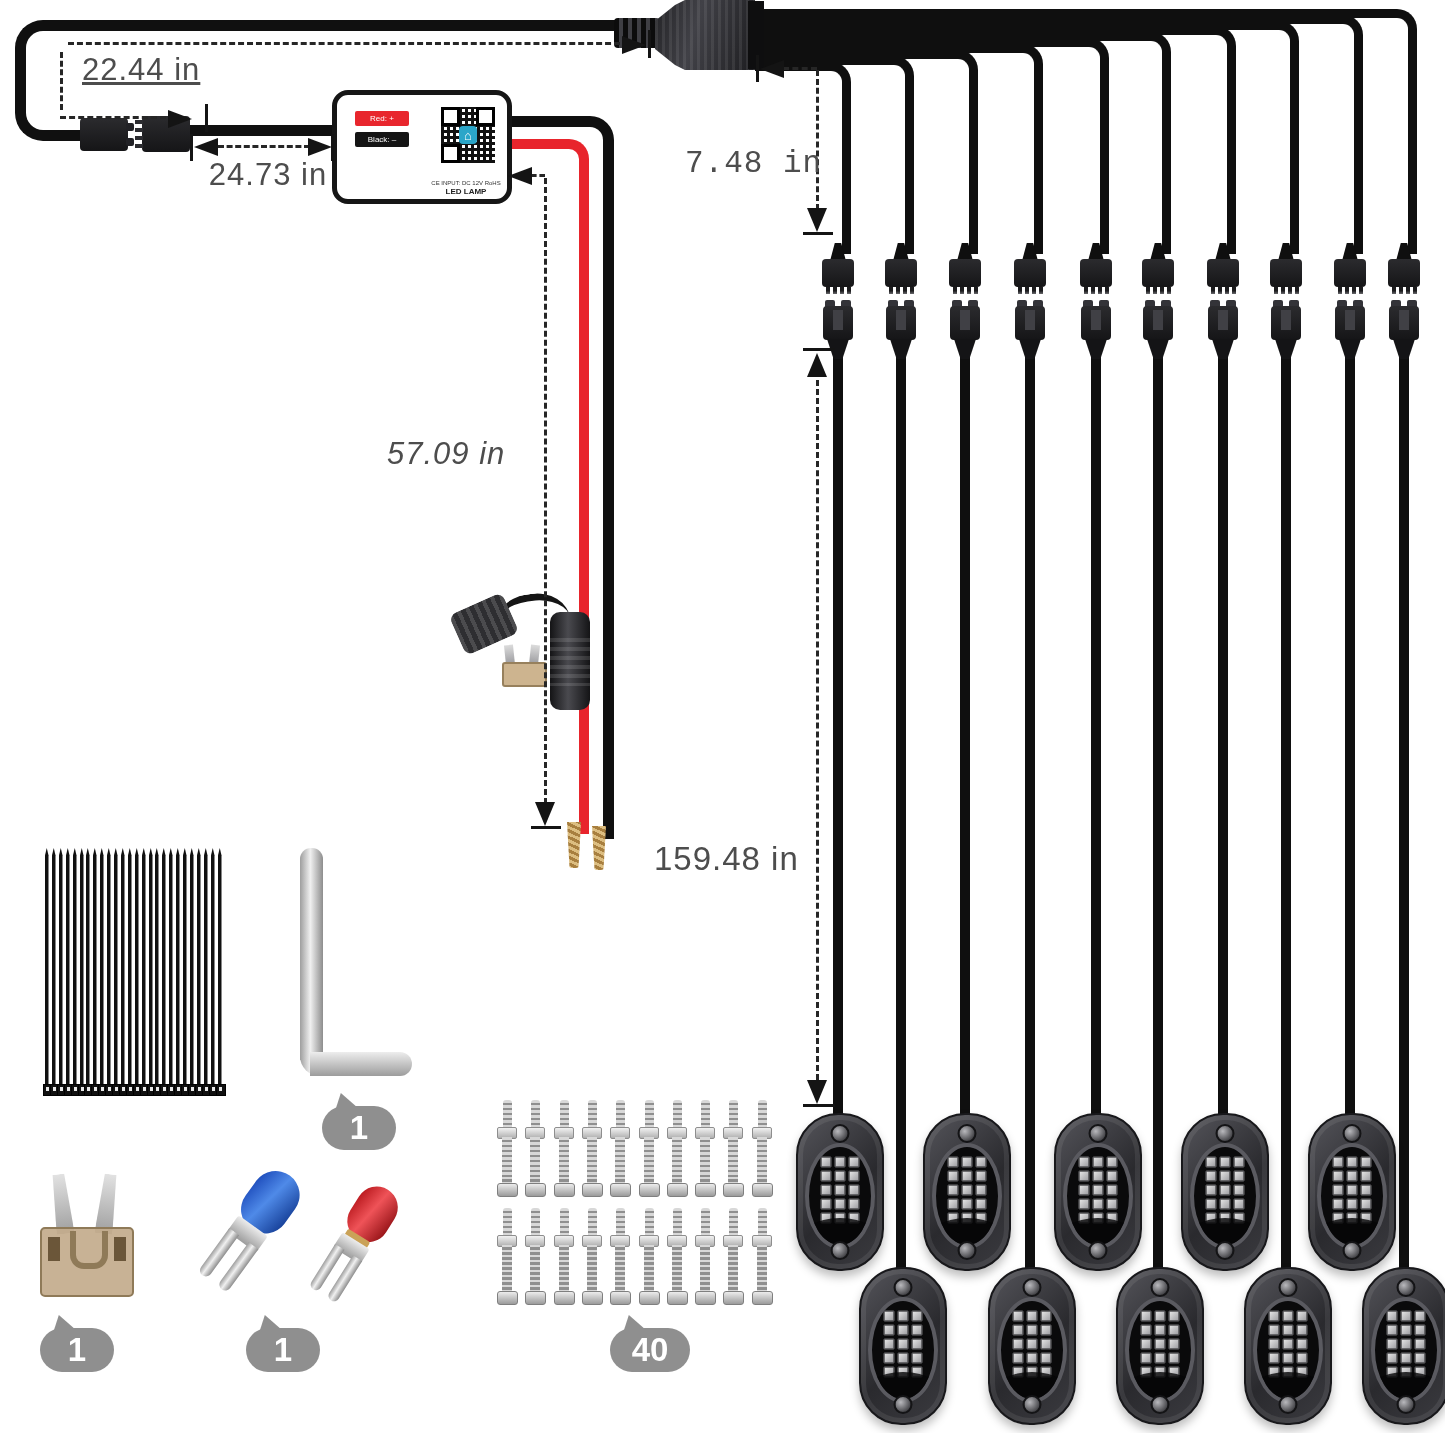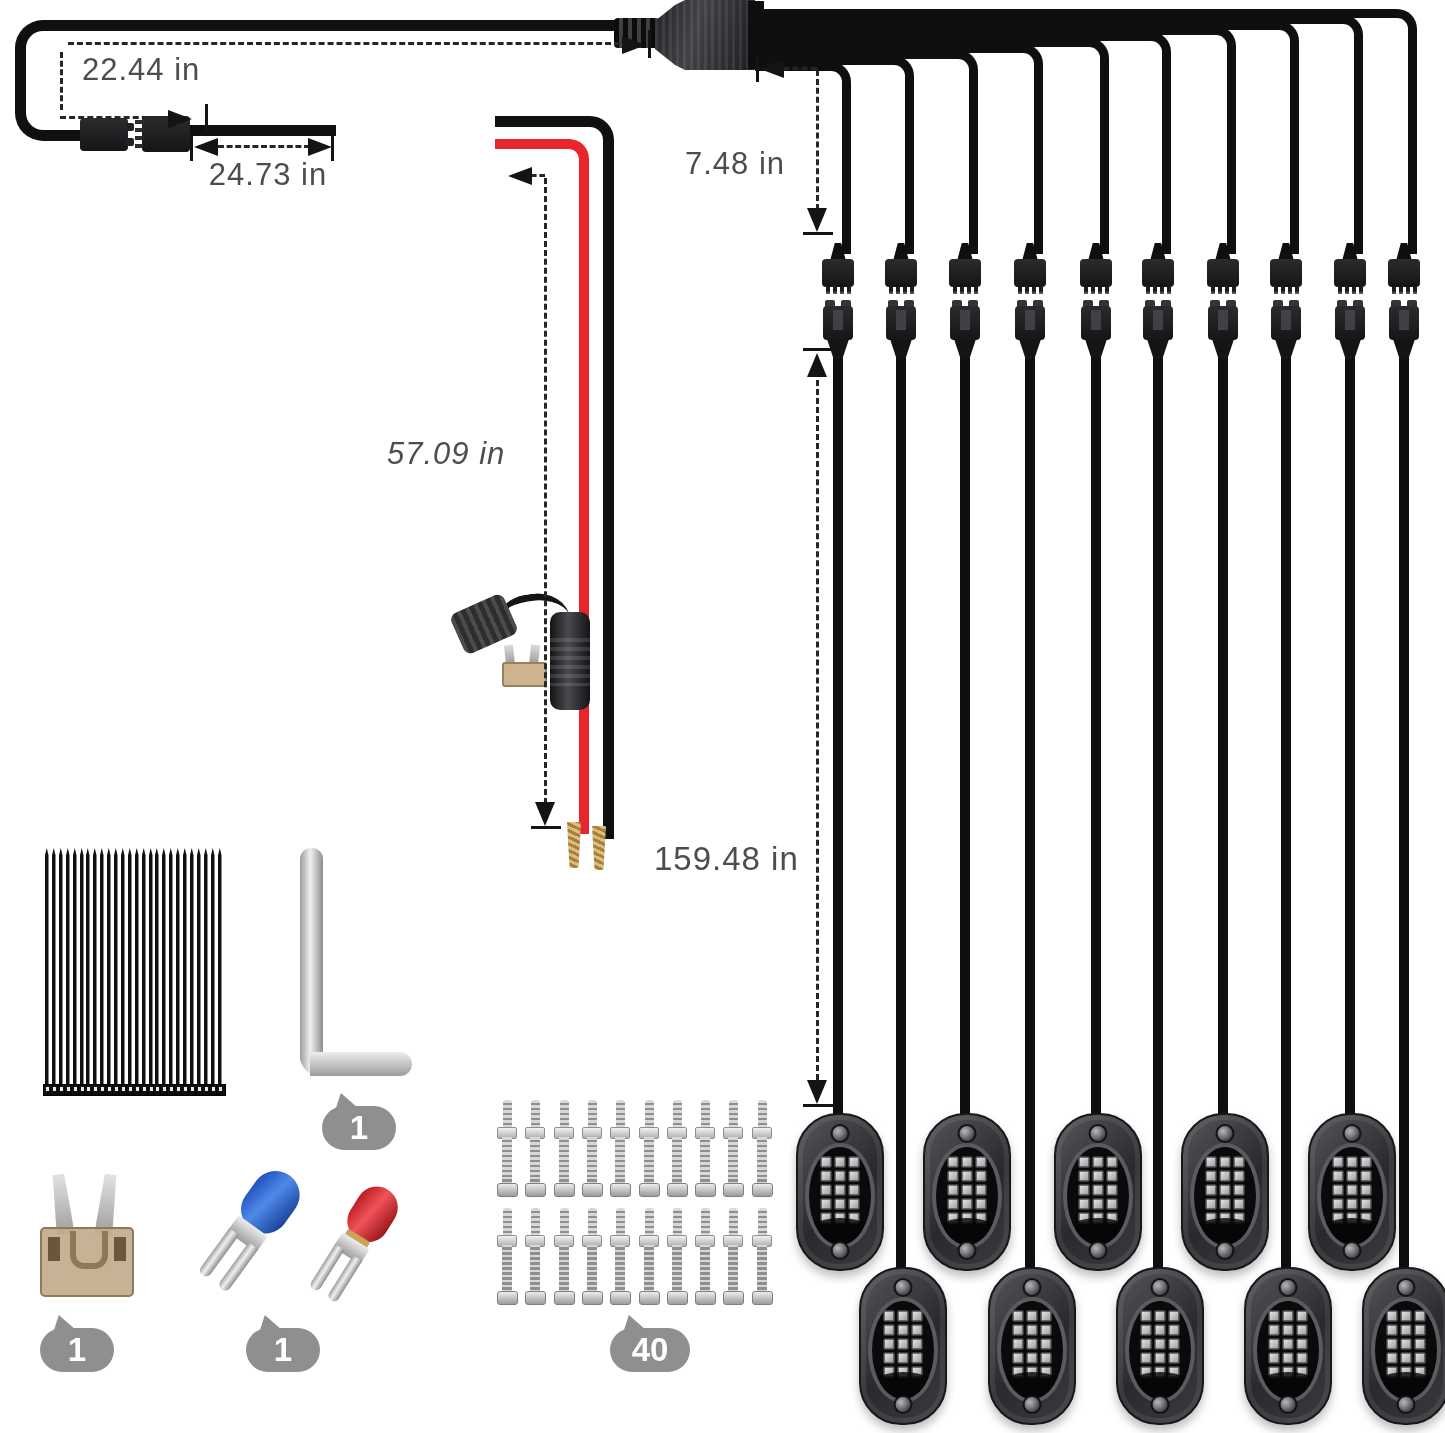--- a/index.html
+++ b/index.html
@@ -48,41 +48,57 @@
   <div class="abs" style="left:15px;top:20px;width:628px;height:70px;border-top:11px solid #101010;border-left:11px solid #101010;border-top-left-radius:28px;z-index:1;"></div>
   <div class="abs" style="left:15px;top:60px;width:70px;height:70px;border-left:11px solid #101010;border-bottom:11px solid #101010;border-bottom-left-radius:28px;z-index:1;"></div>
 
   <div class="dash-h" style="left:68px;top:42px;width:552px;"></div>
   <div class="arr arr-r" style="left:622px;top:36px;"></div>
   <div class="tick-v" style="left:648px;top:30px;height:28px;"></div>
   <div class="dash-v" style="left:60px;top:52px;height:58px;"></div>
   <div class="dash-h" style="left:60px;top:116px;width:106px;"></div>
   <div class="arr arr-r" style="left:168px;top:110px;"></div>
   <div class="tick-v" style="left:205px;top:104px;height:28px;"></div>
-  <div class="dim-label" style="left:82px;top:52px;">22.44 in</div>
+  <div class="dim-label" style="left:82px;top:52px;text-decoration:underline;">22.44 in</div>
 
   <div class="conn-body" style="left:80px;top:118px;width:48px;height:33px;">
     <div class="abs" style="right:-6px;top:5px;width:8px;height:8px;background:#222226;border-radius:2px;"></div>
     <div class="abs" style="right:-6px;bottom:5px;width:8px;height:8px;background:#222226;border-radius:2px;"></div>
   </div>
   <div class="conn-body" style="left:142px;top:116px;width:48px;height:36px;">
     <div class="abs" style="left:-7px;top:4px;width:8px;height:4px;background:#2c2c30;"></div>
     <div class="abs" style="left:-7px;top:12px;width:8px;height:4px;background:#2c2c30;"></div>
     <div class="abs" style="left:-7px;top:20px;width:8px;height:4px;background:#2c2c30;"></div>
     <div class="abs" style="left:-7px;top:28px;width:8px;height:4px;background:#2c2c30;"></div>
   </div>
   <div class="abs" style="left:188px;top:125px;width:148px;height:11px;background:#101010;z-index:1;"></div>
 
   <div class="tick-v" style="left:190px;top:134px;height:27px;"></div>
   <div class="arr arr-l" style="left:194px;top:138px;"></div>
   <div class="dash-h" style="left:218px;top:145px;width:92px;"></div>
   <div class="arr arr-r" style="left:308px;top:138px;"></div>
   <div class="tick-v" style="left:331px;top:134px;height:27px;"></div>
   <div class="dim-label" style="left:198px;top:157px;width:140px;text-align:center;">24.73 in</div>
 
+  <div class="abs" style="left:332px;top:90px;width:170px;height:104px;background:#fff;border:5px solid #161616;border-radius:16px;z-index:3;">
+    <div class="pill" style="left:18px;top:16px;width:54px;height:15px;background:#e8262d;">
+      <span>Red: +</span>
+    </div>
+    <div class="pill" style="left:18px;top:37px;width:54px;height:15px;background:#141414;">
+      <span>Black: –</span>
+    </div>
+    <div class="qr" style="right:12px;top:12px;width:54px;height:56px;">
+      <div class="qr-eye" style="left:0;top:0;"></div>
+      <div class="qr-eye" style="right:0;top:0;"></div>
+      <div class="qr-eye" style="left:0;bottom:0;"></div>
+      <div style="position:absolute;left:50%;top:50%;transform:translate(-50%,-50%);width:18px;height:18px;background:#2ba6c9;border-radius:4px;color:#fff;font-size:13px;display:flex;align-items:center;justify-content:center;">⌂</div>
+    </div>
+    <div style="position:absolute;right:2px;bottom:13px;width:78px;font-size:6px;color:#333;text-align:center;">CE  INPUT: DC 12V  RoHS</div>
+    <div style="position:absolute;right:2px;bottom:3px;width:78px;font-size:8px;font-weight:bold;color:#222;text-align:center;">LED LAMP</div>
+  </div>
 
   <div class="abs" style="left:495px;top:116px;width:108px;height:712px;border-top:11px solid #101010;border-right:11px solid #101010;border-top-right-radius:24px;z-index:2;"></div>
   <div class="abs" style="left:495px;top:139px;width:84px;height:685px;border-top:10px solid #e8242c;border-right:10px solid #e8242c;border-top-right-radius:20px;z-index:2;"></div>
 
   <div class="abs" style="left:494px;top:594px;width:76px;height:40px;border-top:7px solid #151515;border-top-left-radius:36px 30px;border-top-right-radius:36px 30px;transform:rotate(-8deg);z-index:2;"></div>
   <div class="abs" style="left:455px;top:602px;width:58px;height:44px;background:#2e2e31;border-radius:8px;transform:rotate(-24deg);z-index:3;
               background-image:repeating-linear-gradient(90deg,rgba(255,255,255,.14) 0 4px,transparent 4px 9px);"></div>
   <div class="abs" style="left:550px;top:612px;width:40px;height:98px;border-radius:10px;z-index:3;
               background:linear-gradient(90deg,#141416,#4a4a4f 45%,#141416);">
     <div class="abs" style="left:-5px;top:26px;width:50px;height:48px;border-radius:5px;
@@ -114,21 +130,21 @@
               background-image:repeating-linear-gradient(90deg,rgba(255,255,255,.08) 0 3px,transparent 3px 7px),linear-gradient(105deg,#232326,#414147 40%,#1d1d20);
               clip-path:polygon(0 30%,20% 7%,30% 0,100% 0,100% 100%,30% 100%,20% 93%,0 70%);"></div>
   <div class="abs" style="left:748px;top:1px;width:16px;height:68px;background:#0e0e0f;z-index:3;"></div>
 
   <div class="tick-v" style="left:756px;top:55px;height:27px;"></div>
   <div class="arr arr-l" style="left:760px;top:60px;"></div>
   <div class="dash-h" style="left:783px;top:67px;width:34px;"></div>
   <div class="dash-v" style="left:816px;top:70px;height:140px;"></div>
   <div class="arr arr-d" style="left:807px;top:208px;"></div>
   <div class="tick-h" style="left:803px;top:232px;width:30px;"></div>
-  <div class="dim-label" style="left:685px;top:146px;">7.48 in</div>
+  <div class="dim-label" style="left:685px;top:146px;font-family:Liberation Mono, monospace;">7.48 in</div>
 
   <div class="tick-h" style="left:803px;top:348px;width:32px;"></div>
   <div class="arr arr-u" style="left:807px;top:353px;"></div>
   <div class="dash-v" style="left:816px;top:380px;height:700px;"></div>
   <div class="arr arr-d" style="left:807px;top:1080px;"></div>
   <div class="tick-h" style="left:803px;top:1104px;width:32px;"></div>
   <div class="dim-label" style="left:654px;top:840px;font-size:33px;">159.48 in</div>
 
   <div id="harness" class="abs" style="left:0;top:0;width:100%;height:100%;">
       <div class="wire-elbow" style="left: 755px; top: 62px; width: 87px; height: 183px;"></div>

